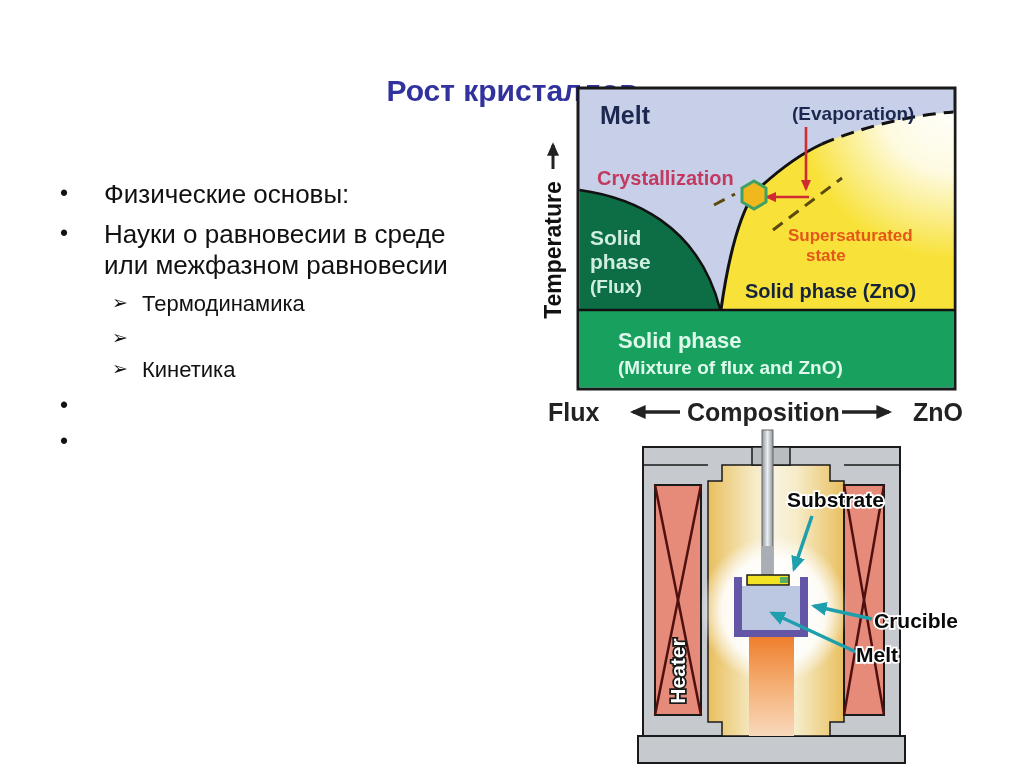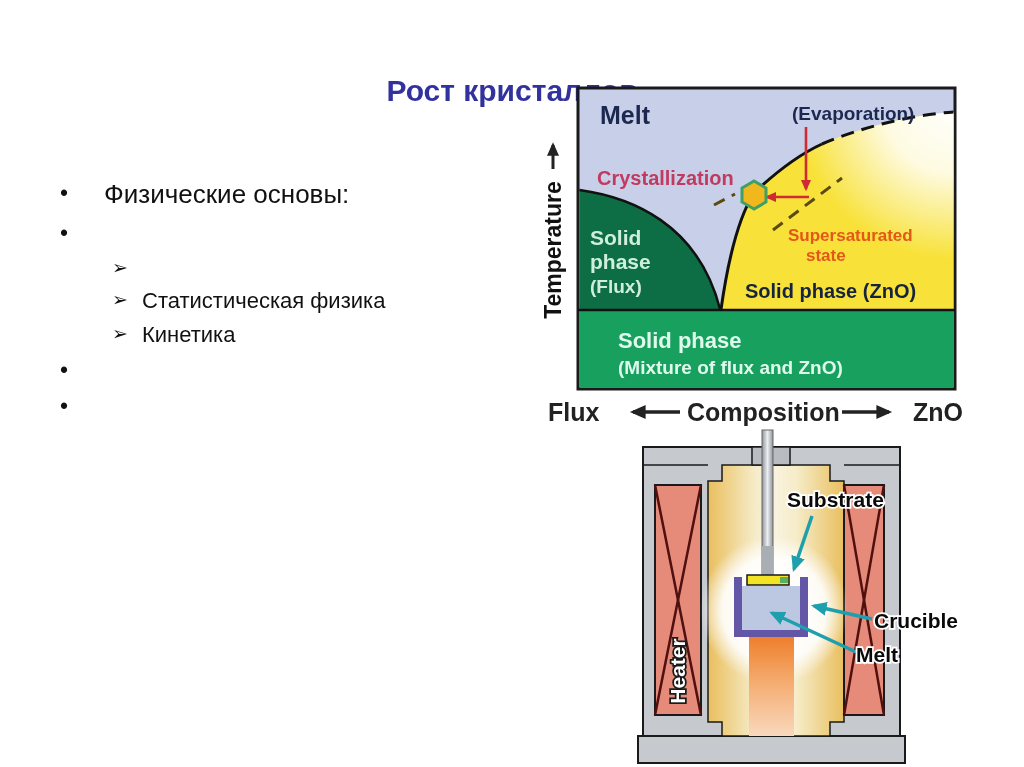--- a/index.html
+++ b/index.html
@@ -24,27 +24,29 @@
 
   <h1 class="slide-title">Рост кристаллов</h1>
 
   <div class="bullets">
     <div class="b1">
       <span class="mark">•</span>
       <span class="txt">Физические основы:</span>
     </div>
     <div class="b1">
       <span class="mark">•</span>
+      <span class="txt">Науки о равновесии в среде
+или межфазном равновесии</span>
     </div>
     <div class="b2">
       <span class="mark">➢</span>
+      <span class="txt">Термодинамика</span>
     </div>
     <div class="b2">
       <span class="mark">➢</span>
-      <span class="txt">Статистическая физика</span>
     </div>
     <div class="b2">
       <span class="mark">➢</span>
       <span class="txt">Кинетика</span>
     </div>
     <div class="b1">
       <span class="mark">•</span>
     </div>
     <div class="b1">
       <span class="mark">•</span>

